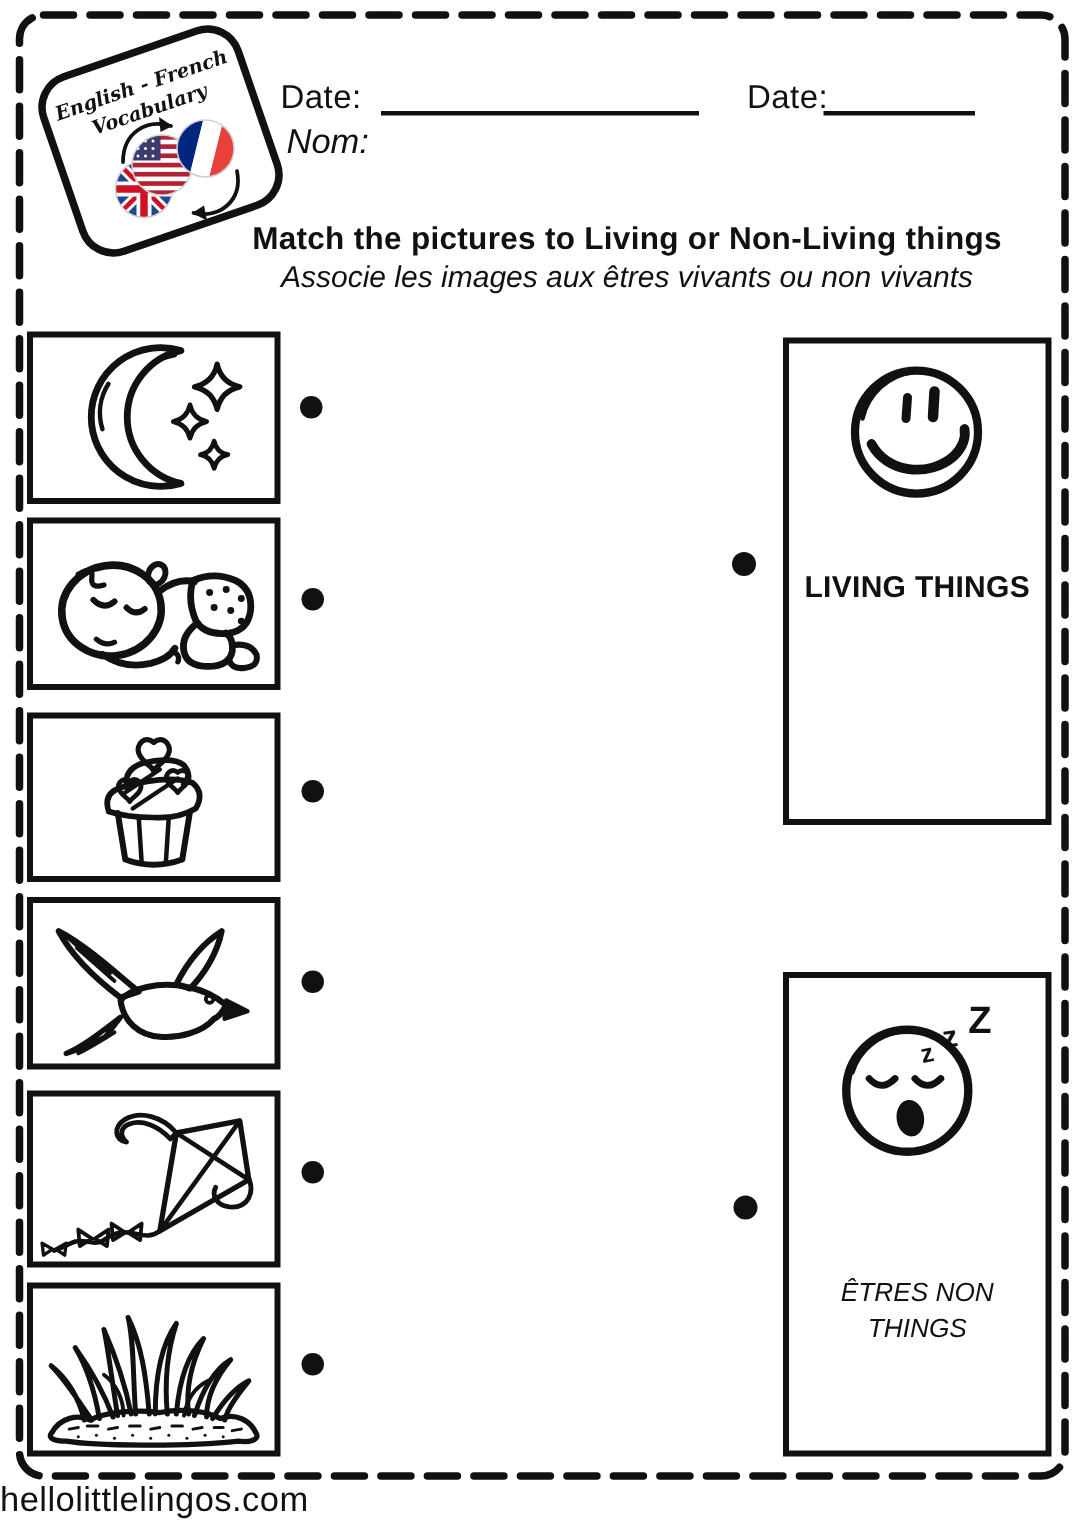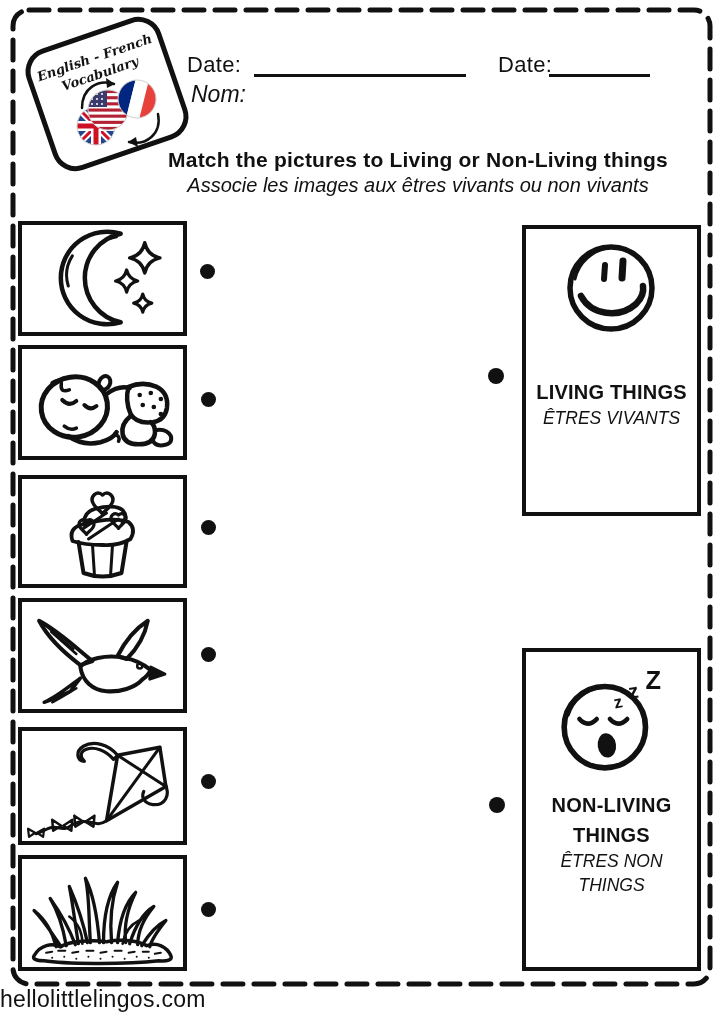--- a/index.html
+++ b/index.html
@@ -217,42 +217,40 @@
   <div class="abs dot" style="left:200px;top:264px;width:15px;height:15px"></div>
   <div class="abs dot" style="left:201px;top:392px;width:15px;height:15px"></div>
   <div class="abs dot" style="left:201px;top:520px;width:15px;height:15px"></div>
   <div class="abs dot" style="left:201px;top:647px;width:15px;height:15px"></div>
   <div class="abs dot" style="left:201px;top:774px;width:15px;height:15px"></div>
   <div class="abs dot" style="left:201px;top:902px;width:15px;height:15px"></div>
 
   <div class="abs dot" style="left:488px;top:368px;width:16px;height:16px"></div>
   <div class="abs dot" style="left:489px;top:797px;width:16px;height:16px"></div>
 
-  <div class="abs cat-box" style="top:225px;height:291px">
+  <div class="abs cat-box" style="top:225px;height:325px">
     <svg class="abs" style="left:38px;top:12px" width="96" height="96" viewBox="0 0 96 96">
       <circle cx="47" cy="47" r="41" class="ink" stroke-width="5.5"></circle>
       <path d="M 11,38 A 40,40 0 0 1 45,7" class="ink" stroke-width="3"></path>
       <path d="M 41,24 L 40,38" class="ink" stroke-width="6"></path>
       <path d="M 59,20 L 58,37" class="ink" stroke-width="7"></path>
       <path d="M 17,55 C 27,74 55,78 72,63 C 78,57 80,51 79,45" class="ink" stroke-width="6.5"></path>
     </svg>
     <div class="cat-en" style="top:148px">LIVING THINGS</div>
-    <div class="cat-fr" style="top:178px;width:171px">ÊTRES VIVANTS</div>
   </div>
 
   <div class="abs cat-box" style="top:648px;height:323px">
     <svg class="abs" style="left:28px;top:6px" width="120" height="120" viewBox="0 0 118 118">
       <circle cx="50" cy="68" r="40" class="ink" stroke-width="5.5"></circle>
       <path d="M 14,56 A 39,39 0 0 1 46,29" class="ink" stroke-width="3"></path>
       <path d="M 25,60 Q 33,69 42,60" class="ink" stroke-width="4.5"></path>
       <path d="M 55,60 Q 63,69 72,60" class="ink" stroke-width="4.5"></path>
       <ellipse cx="52" cy="86" rx="9" ry="12" transform="rotate(-8 52 86)" fill="#111"></ellipse>
       <text x="60" y="50" font-size="17" font-weight="700" fill="#111" transform="rotate(-12 60 50)">z</text>
       <text x="74" y="40" font-size="20" font-weight="700" fill="#111" transform="rotate(-8 74 40)">z</text>
       <text x="90" y="30" font-size="25" font-weight="700" fill="#111">Z</text>
     </svg>
-    <div class="cat-en" style="top:138px">NON-LIVING THINGS</div>
     <div class="cat-fr" style="top:198px;width:130px">ÊTRES NON THINGS</div>
   </div>
 
   <div class="abs footer">hellolittlelingos.com</div>
 
 </div>
 
 </body></html>

